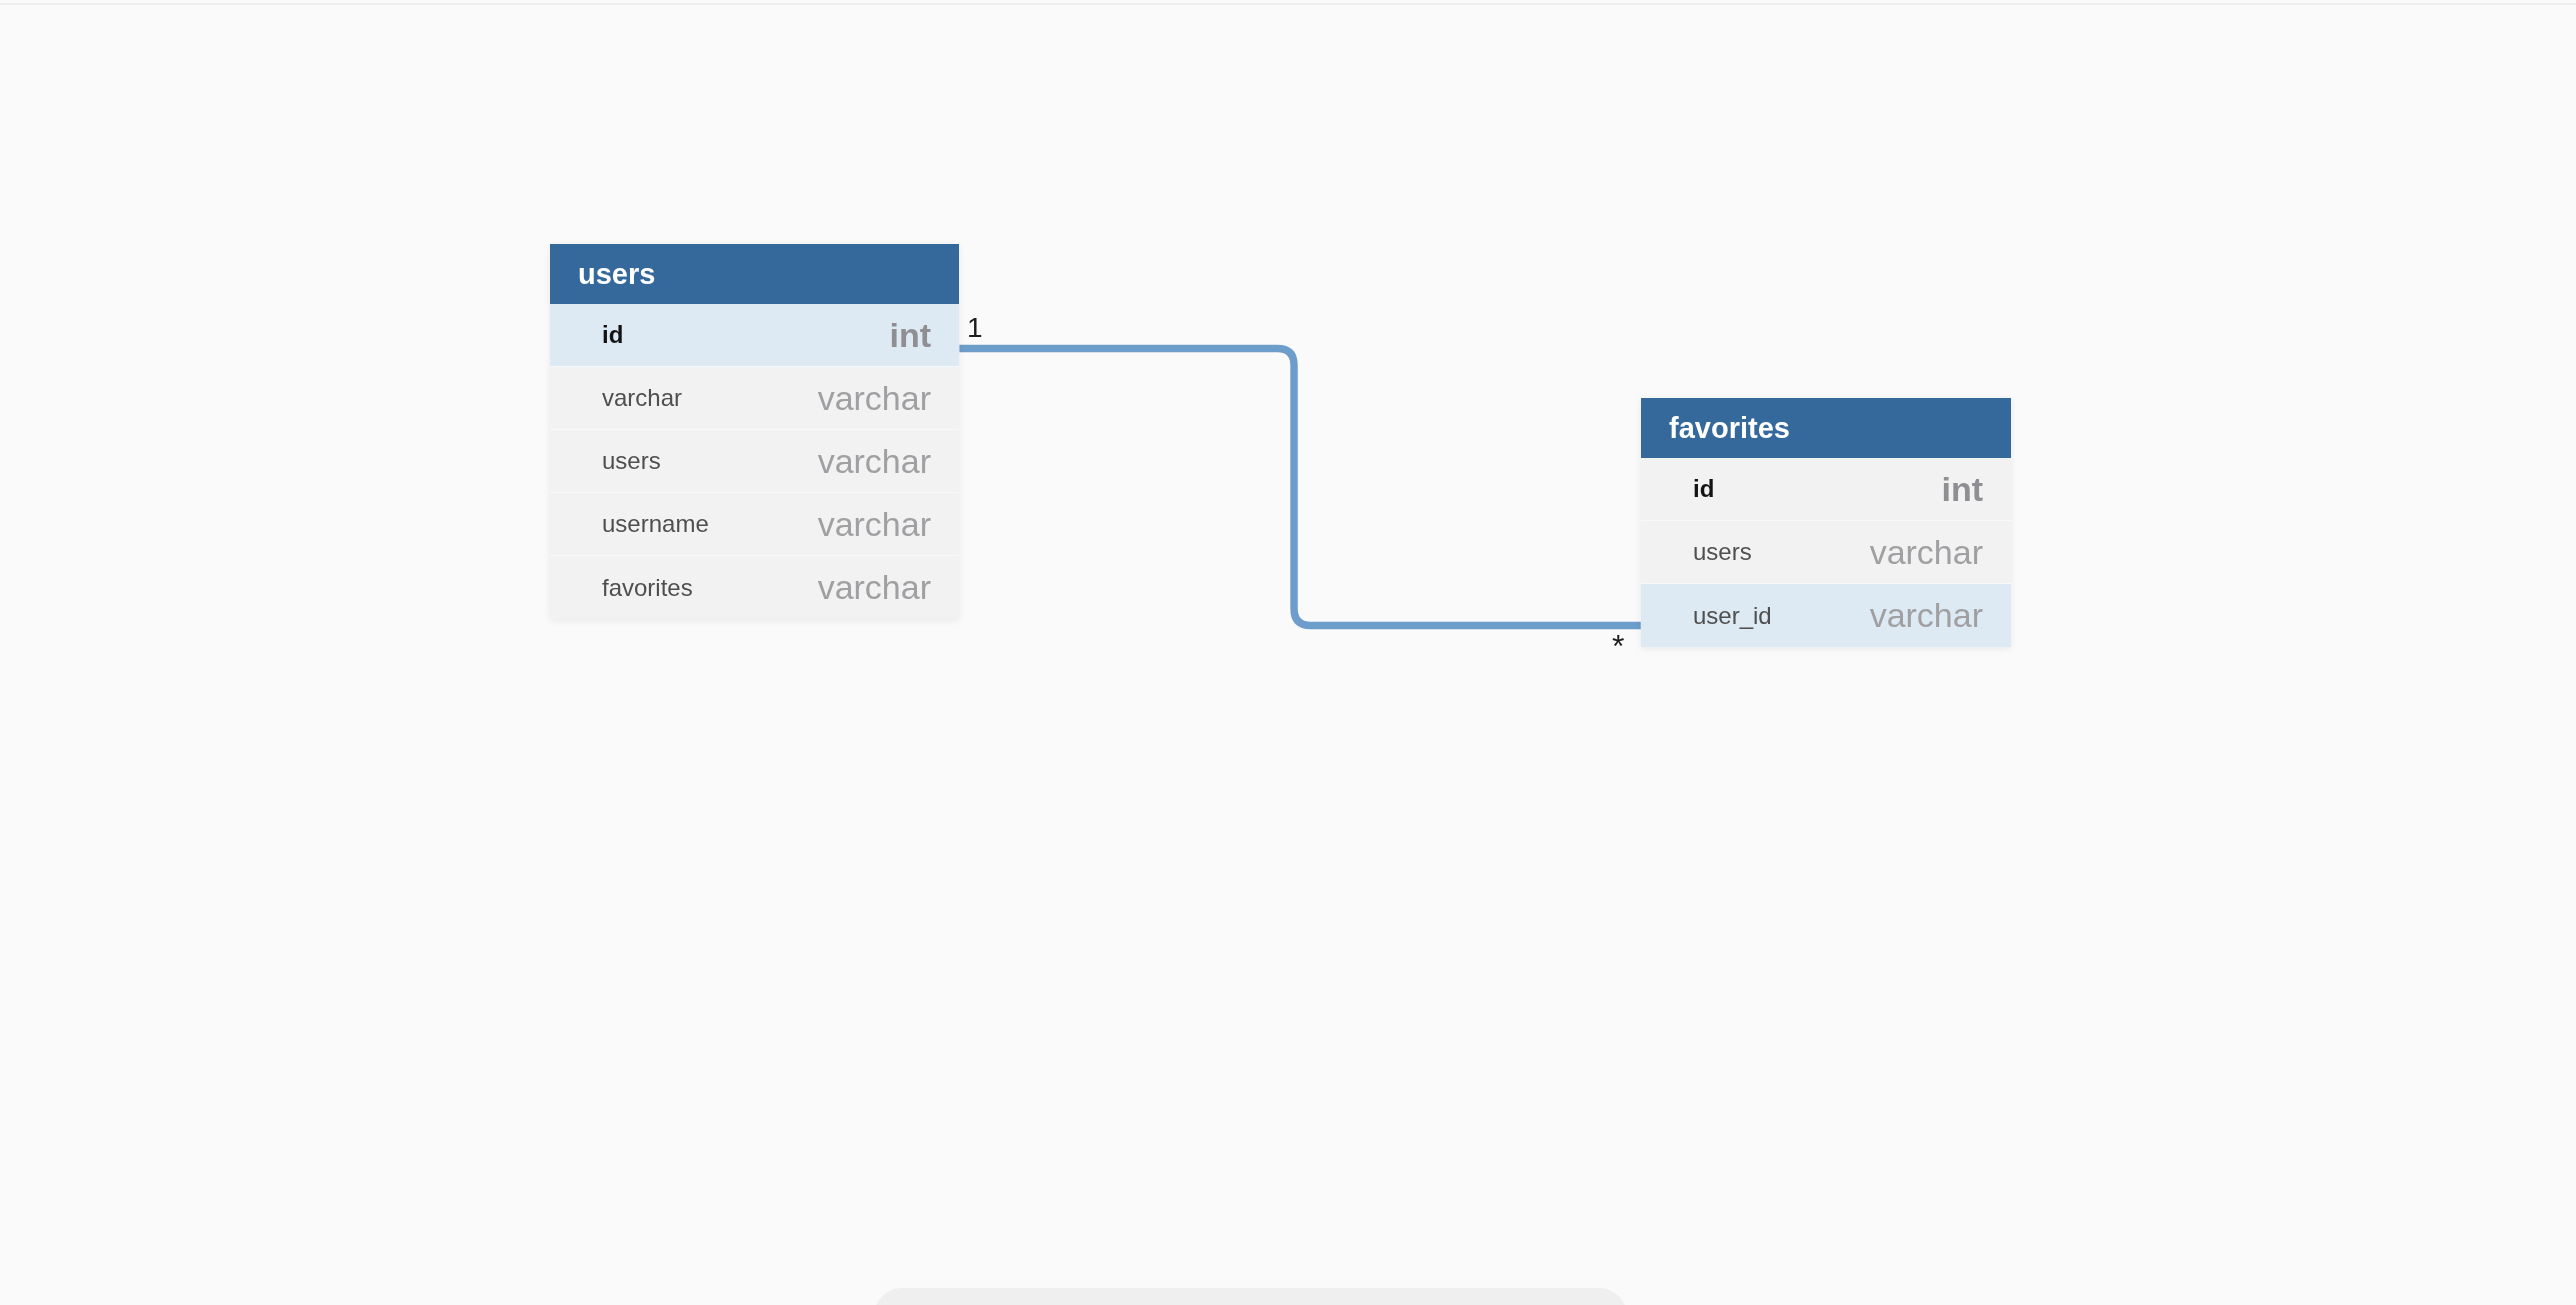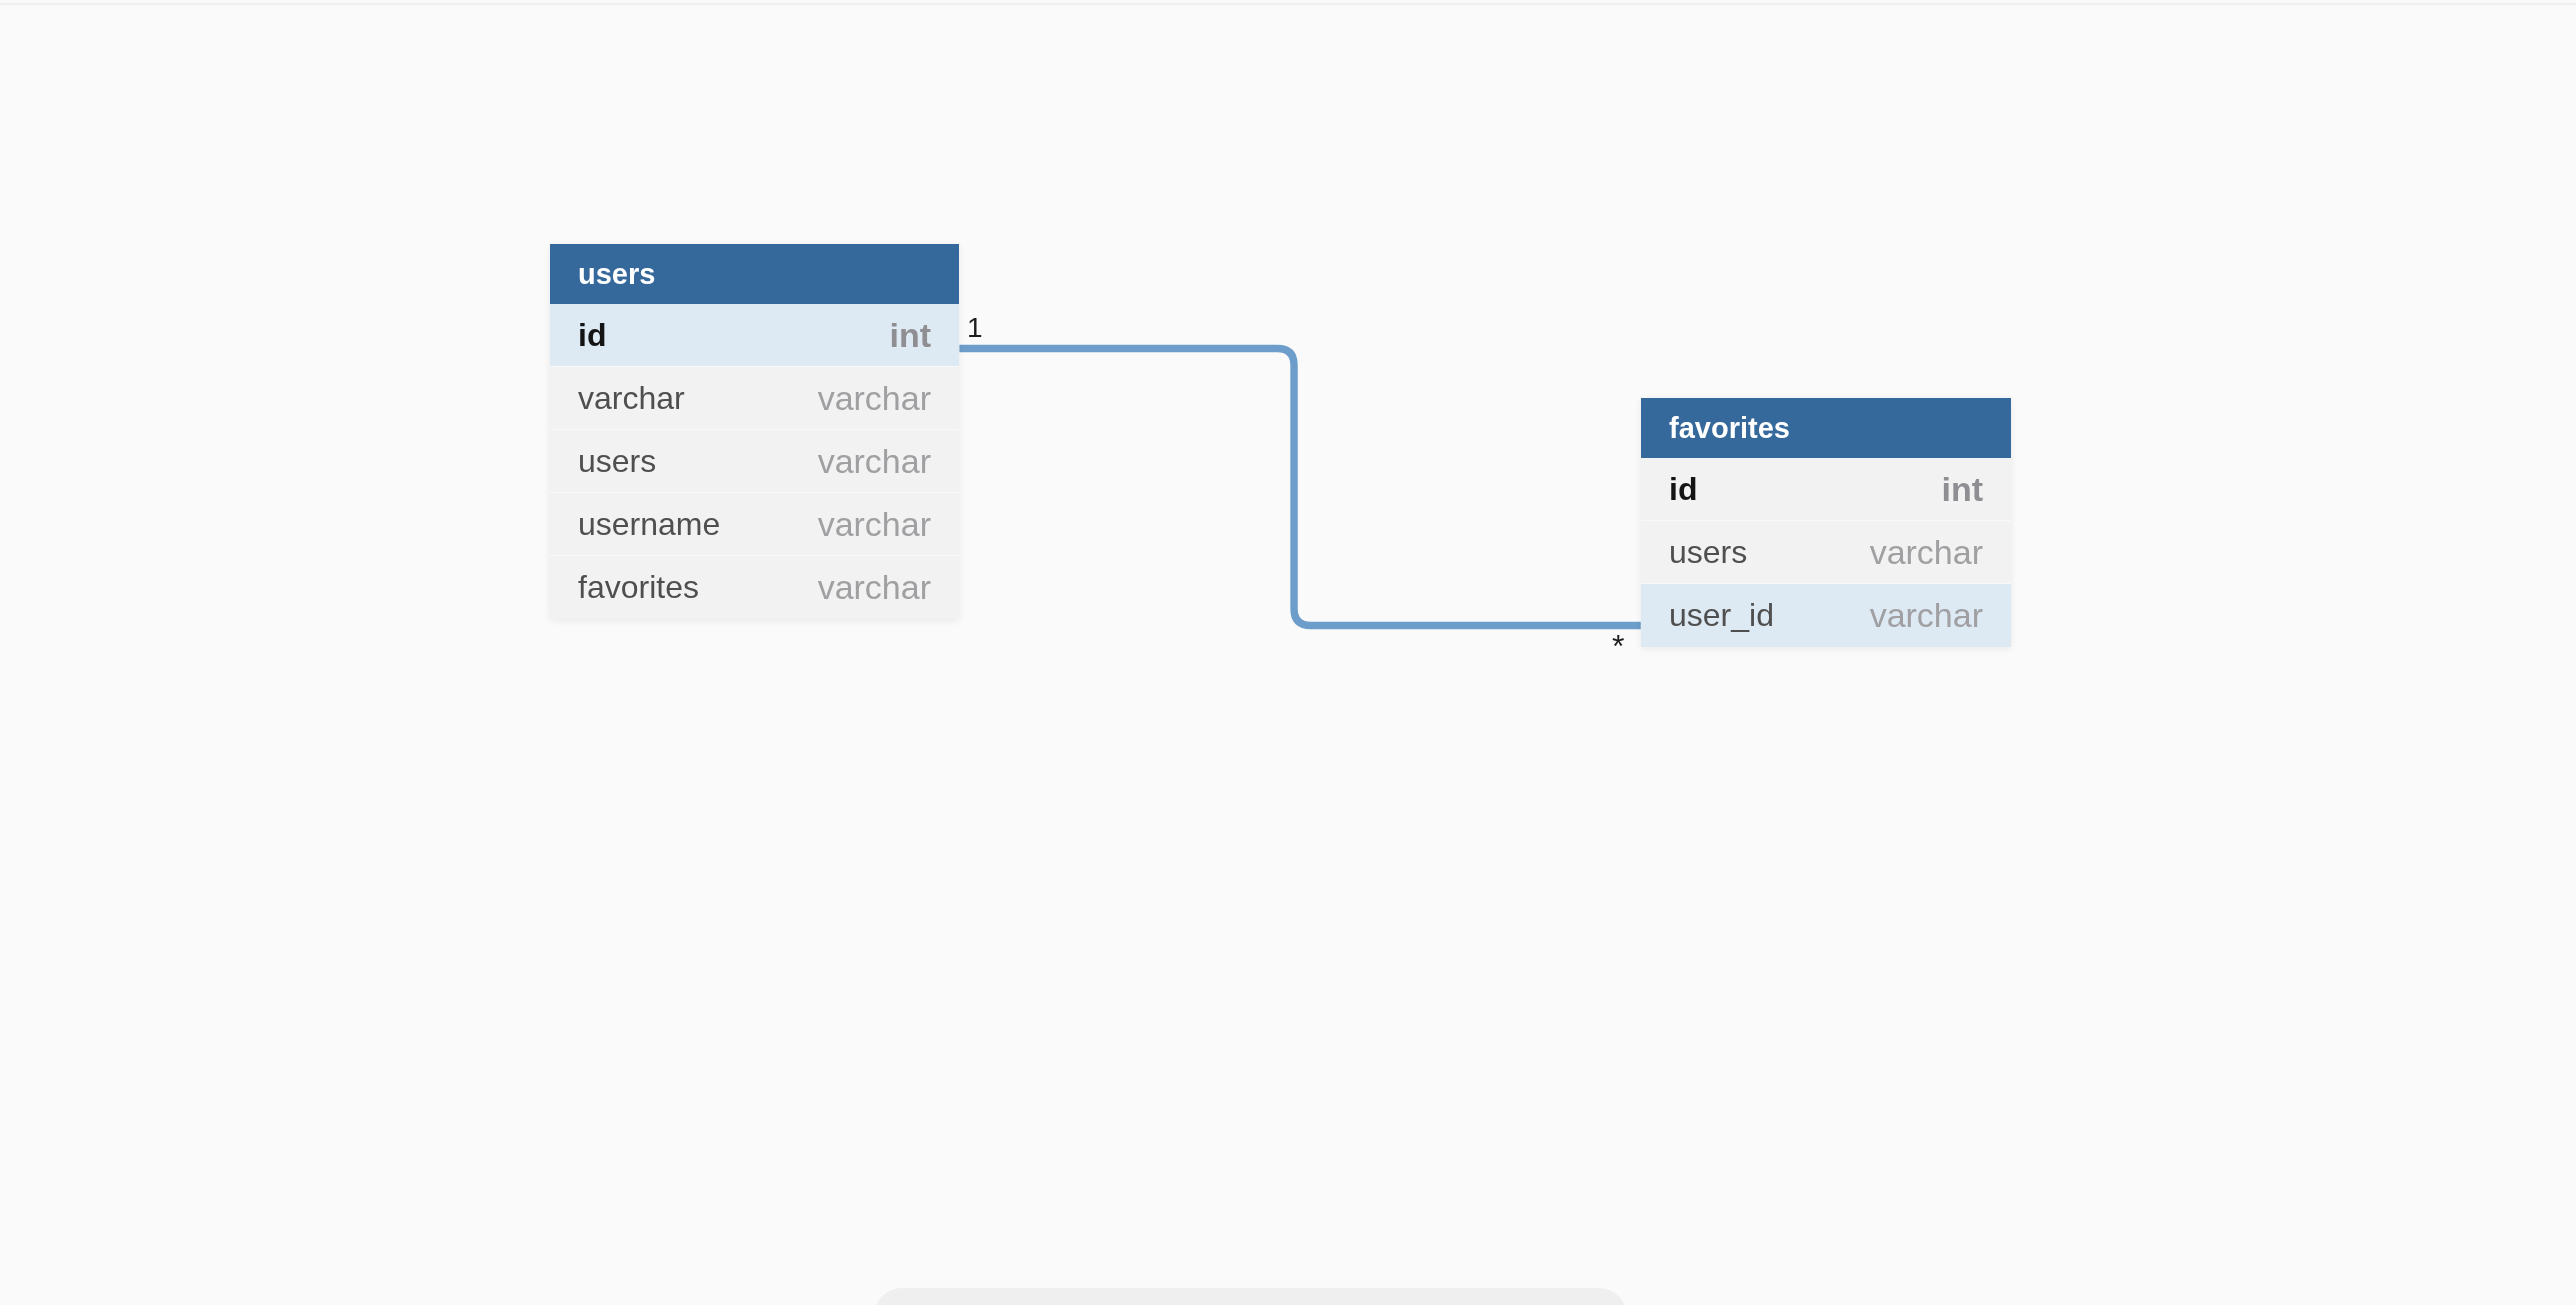--- a/index.html
+++ b/index.html
@@ -42,22 +42,23 @@
     background: #f2f2f3;
     display: flex;
     align-items: center;
     justify-content: space-between;
     padding: 0 28px;
     border-bottom: 1.9px solid rgba(250,250,250,0.85);
   }
   .db-table .tbl-row:last-child { border-bottom: none; }
   .db-table .tbl-row.highlight { background: #dde9f3; }
   .fname {
-    font-size: 32px;
+    font-size: 24px;
     color: #4f4f4f;
+    margin-left: 24px;
   }
   .ftype {
     font-size: 34px;
     color: #a0a0a3;
   }
   .tbl-row.pk .fname { font-weight: bold; color: #141414; }
   .tbl-row.pk .ftype { font-weight: bold; color: #8f8f93; }
 
   .table-users    { left: 550px;  top: 244px; width: 409px; }
   .table-favorites{ left: 1641px; top: 398px; width: 370px; }

